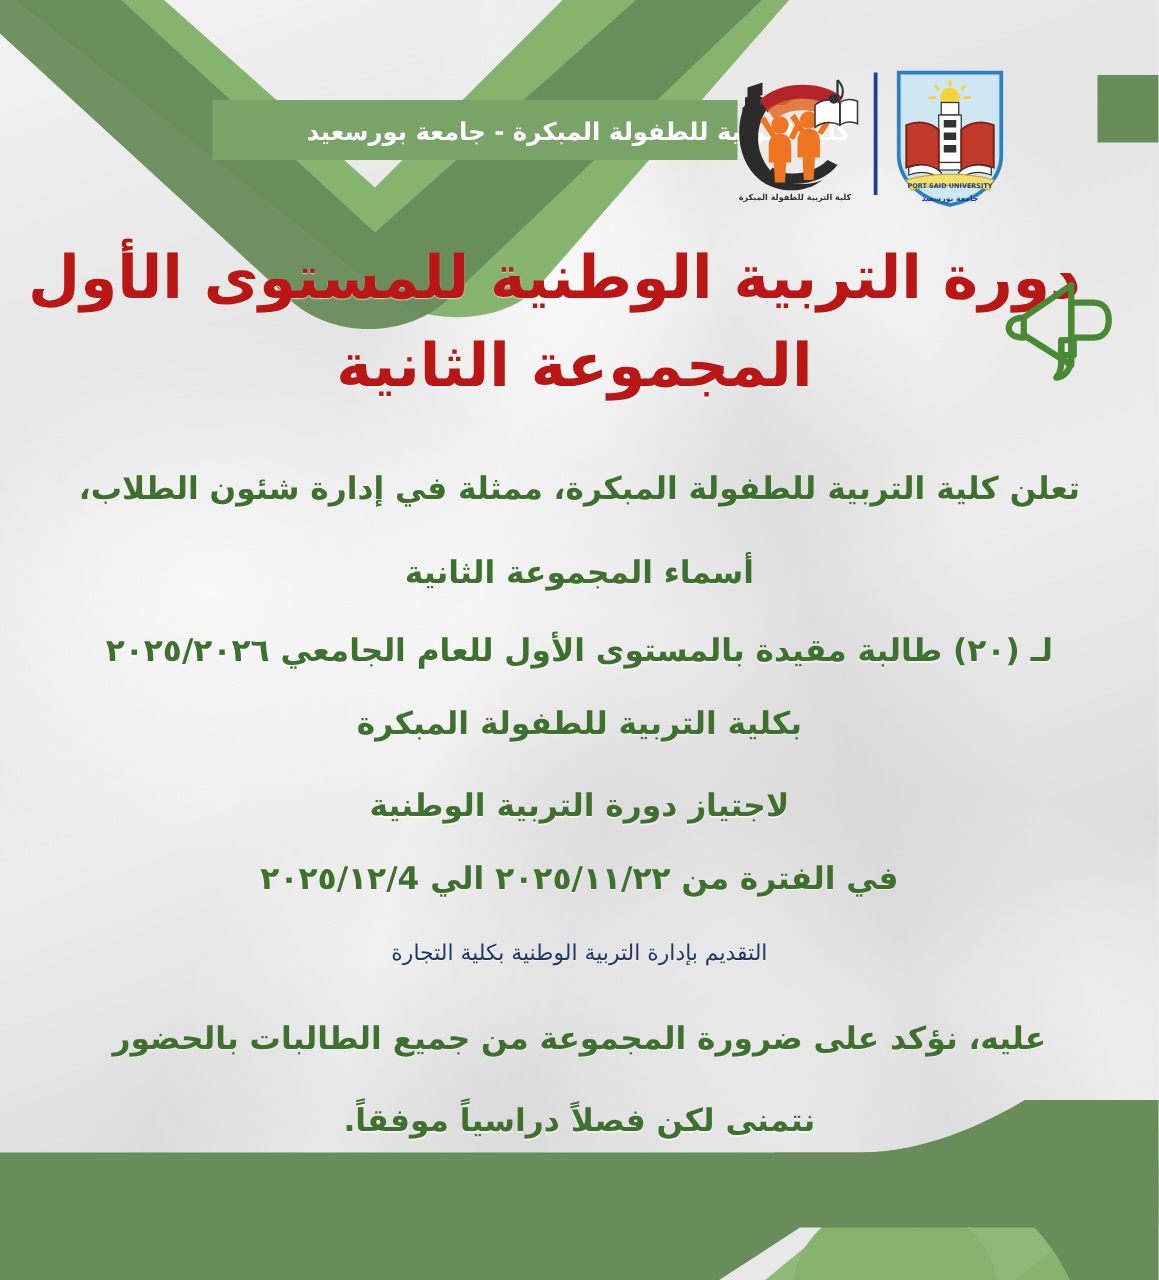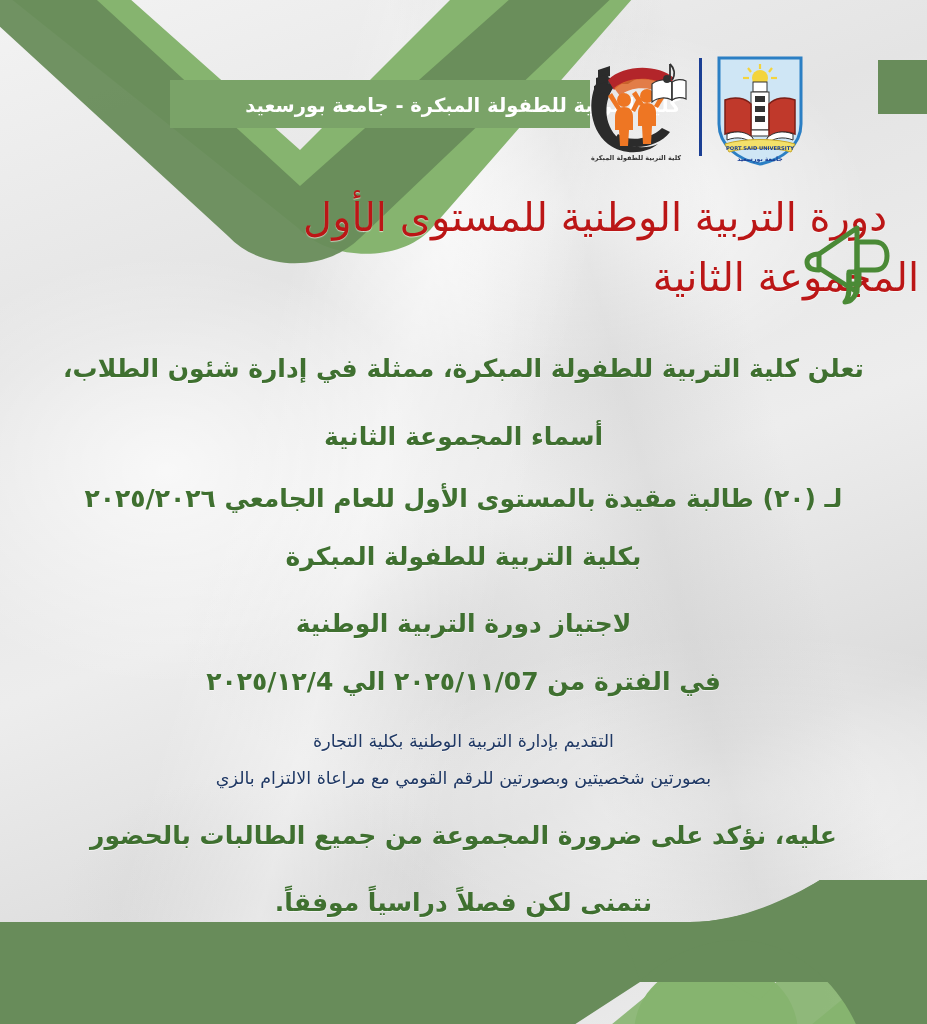--- a/index.html
+++ b/index.html
@@ -107,26 +107,25 @@
     left: 0;
     right: 0;
     top: 190px;
     z-index: 5;
     text-align: center;
     direction: rtl;
   }
 
   .title-line {
     color: #bb1616;
-    font-weight: normal;
-    font-size: 40px;
+    font-weight: bold;
+    font-size: 48px;
     line-height: 1.35;
     letter-spacing: -0.5px;
     text-shadow: 0 1px 1px rgba(255,255,255,0.6);
-    text-align: right;
   }
   .title-1 { padding-right: 40px; }
   .title-2 { margin-top: 6px; padding-right: 8px; }
 
   .p-green {
     color: #3f7030;
     font-weight: bold;
     font-size: 25px;
     line-height: 1.5;
     text-shadow: 0 1px 0 rgba(255,255,255,0.55);
@@ -270,27 +269,26 @@
     <div class="gap-c"></div>
     <div class="p-green-sm">لـ (٢٠) طالبة مقيدة بالمستوى الأول للعام الجامعي ٢٠٢٥/٢٠٢٦</div>
 
     <div class="gap-e"></div>
     <div class="p-green-sm">بكلية التربية للطفولة المبكرة</div>
 
     <div class="gap-d"></div>
     <div class="p-green-sm">لاجتياز دورة التربية الوطنية</div>
 
     <div class="gap-e"></div>
-    <div class="p-green-sm">في الفترة من ٢٠٢٥/١١/07 الي ٢٠٢٥/١٢/4</div>
+    <div class="p-green-sm">في الفترة من ٢٠٢٥/١١/٢٢ الي ٢٠٢٥/١٢/4</div>
 
     <div class="gap-f"></div>
     <div class="p-navy">التقديم بإدارة التربية الوطنية بكلية التجارة</div>
 
     <div style="height:10px"></div>
-    <div class="p-navy">بصورتين شخصيتين وبصورتين للرقم القومي مع مراعاة الالتزام بالزي</div>
 
     <div class="gap-g"></div>
     <div class="p-green-sm">عليه، نؤكد على ضرورة المجموعة من جميع الطالبات بالحضور</div>
 
     <div class="gap-h"></div>
     <div class="p-green-sm">نتمنى لكن فصلاً دراسياً موفقاً.</div>
 
   </div>
 
   <svg class="deco" viewBox="0 0 927 1024" aria-hidden="true">

